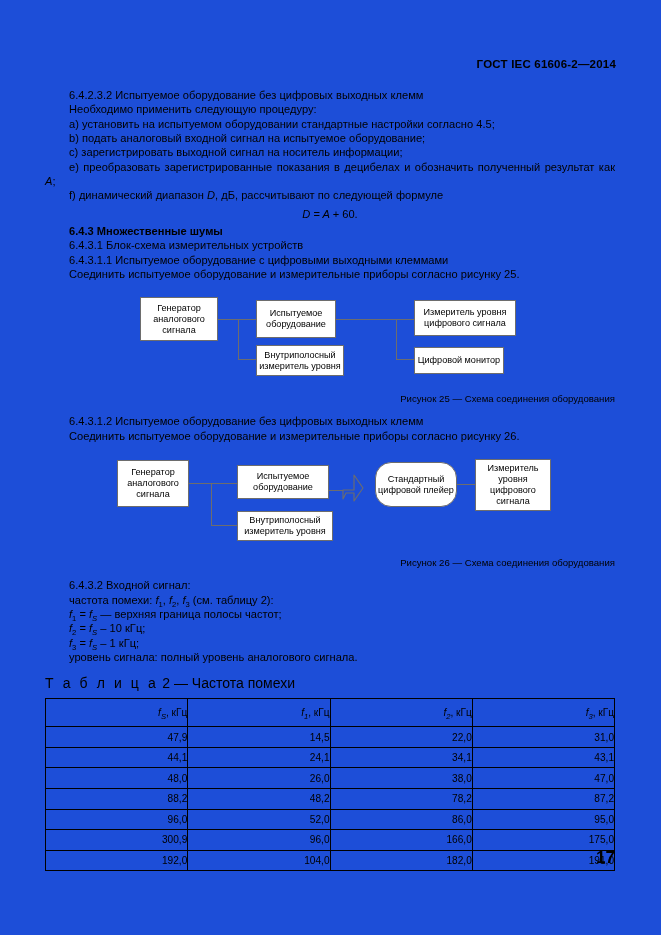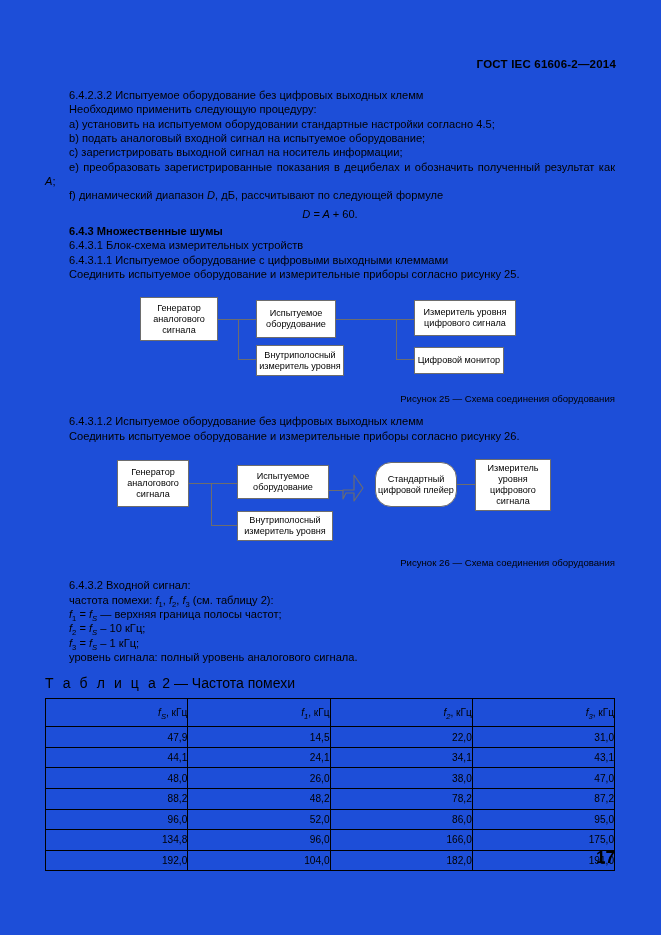--- a/index.html
+++ b/index.html
@@ -288,21 +288,21 @@
           <td>78,2</td>
           <td>87,2</td>
         </tr>
         <tr>
           <td>96,0</td>
           <td>52,0</td>
           <td>86,0</td>
           <td>95,0</td>
         </tr>
         <tr>
-          <td>134,8</td>
+          <td>300,9</td>
           <td>96,0</td>
           <td>166,0</td>
           <td>175,0</td>
         </tr>
         <tr>
           <td>192,0</td>
           <td>104,0</td>
           <td>182,0</td>
           <td>191,0</td>
         </tr>

